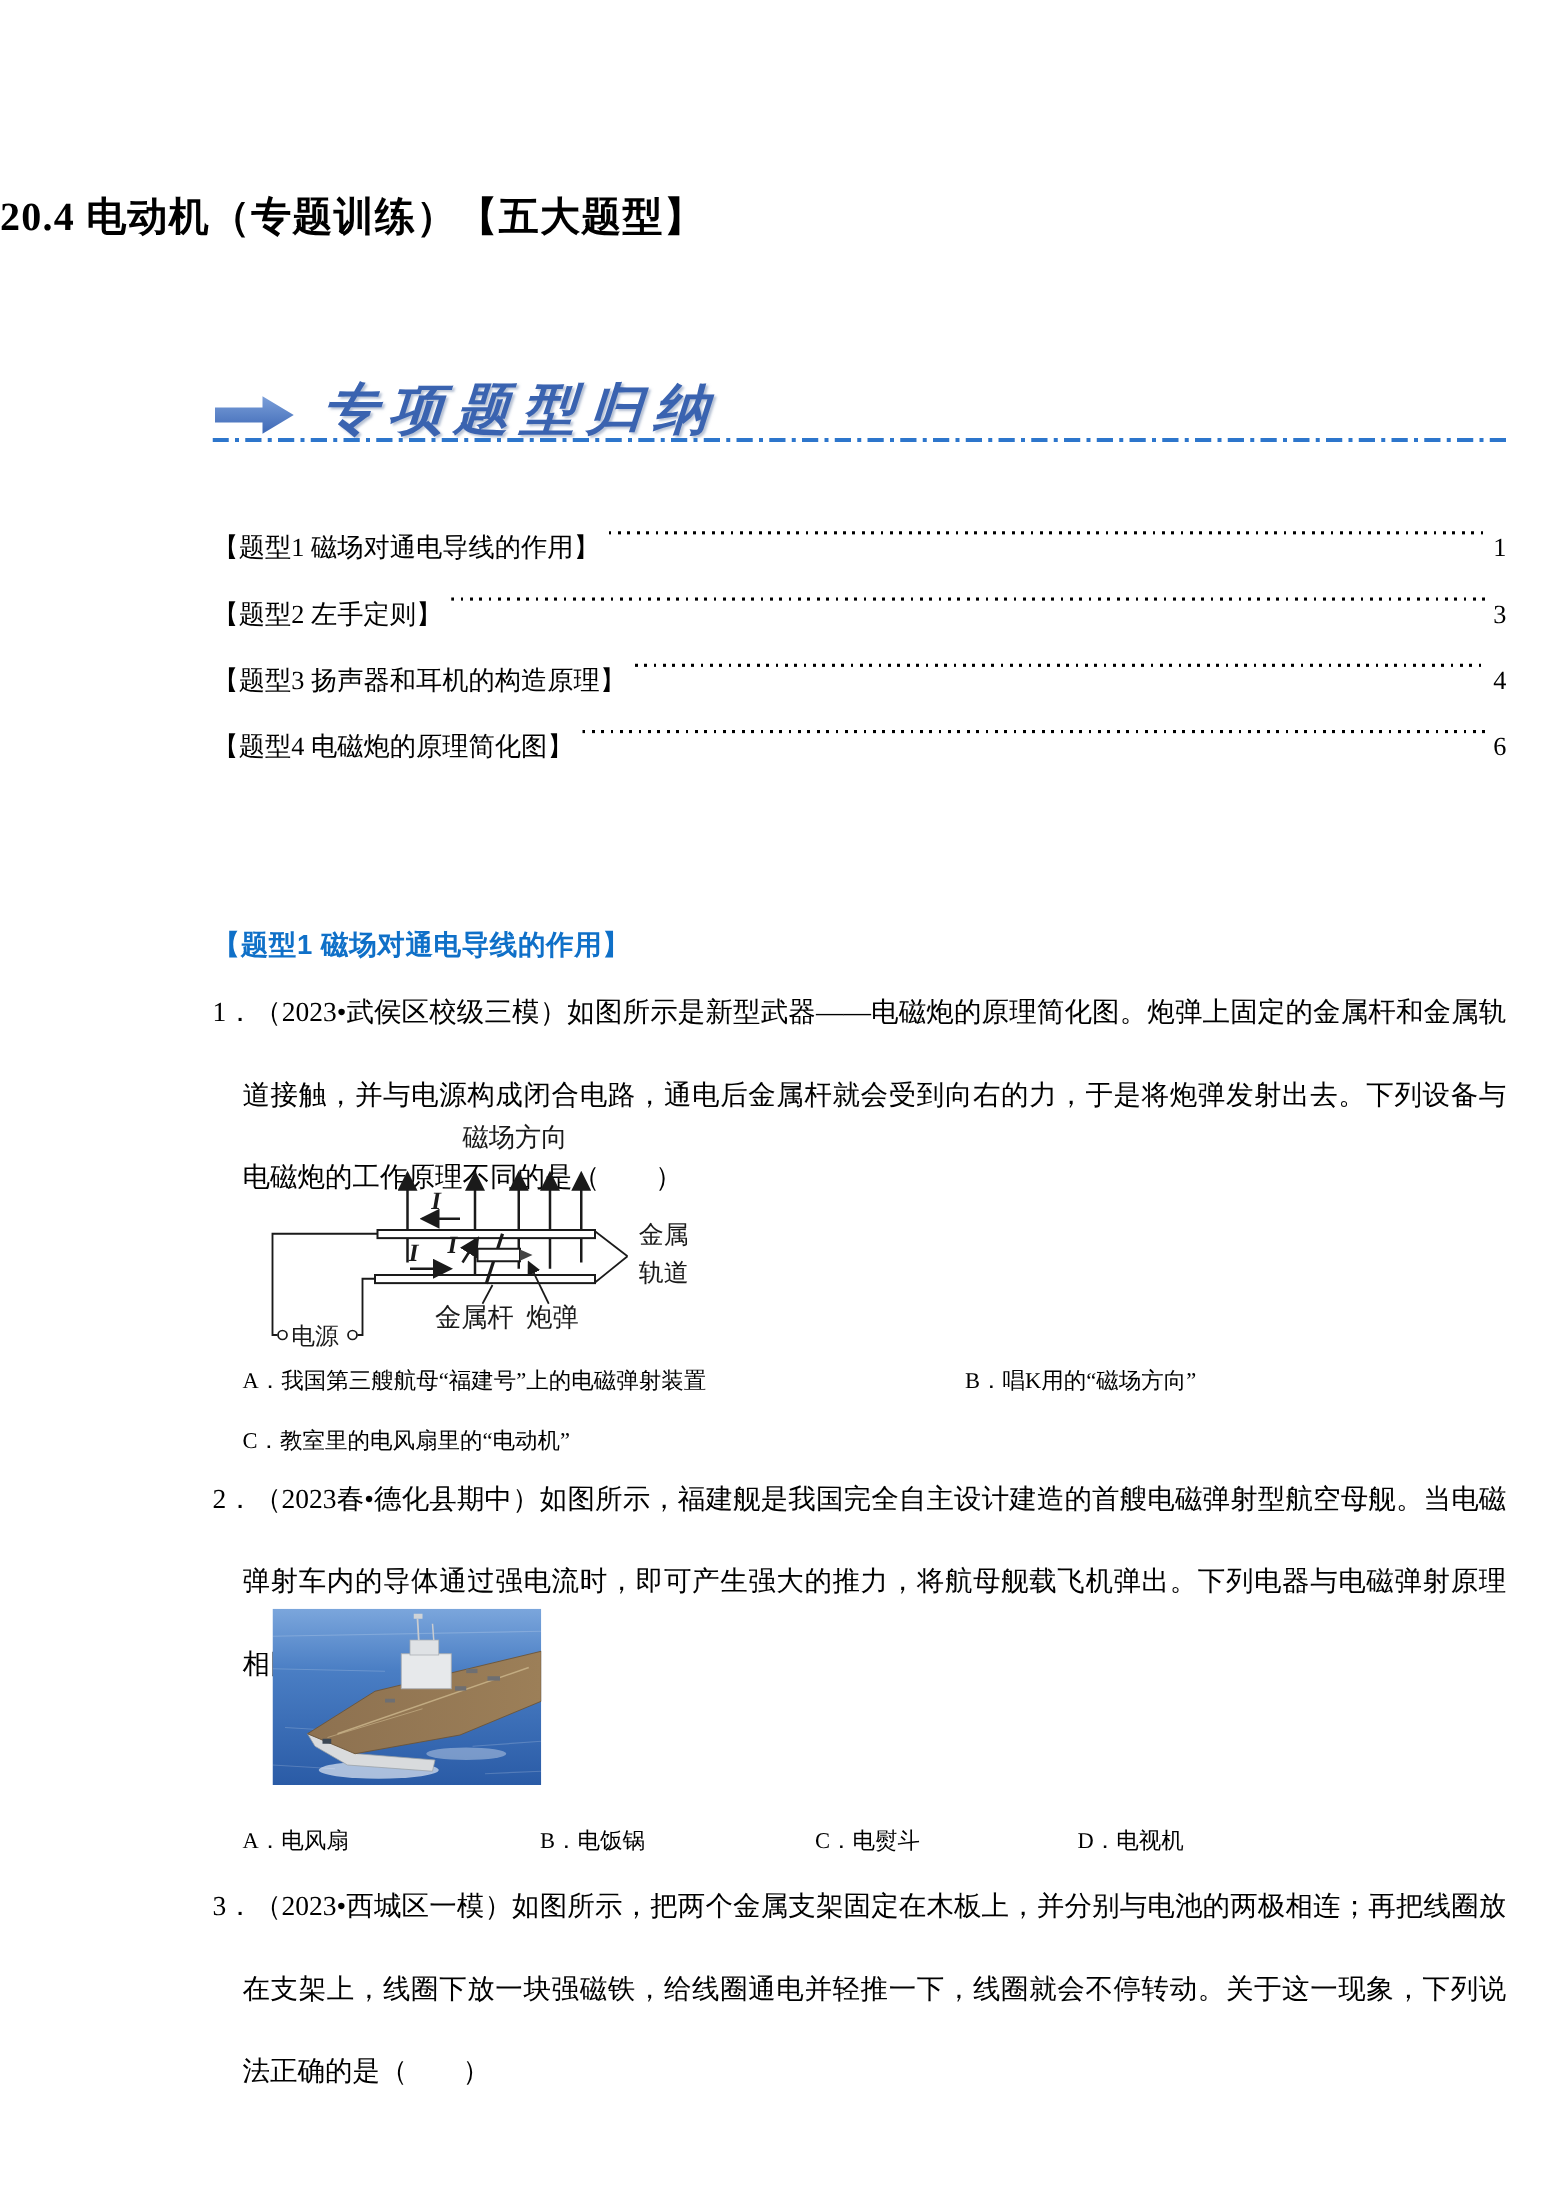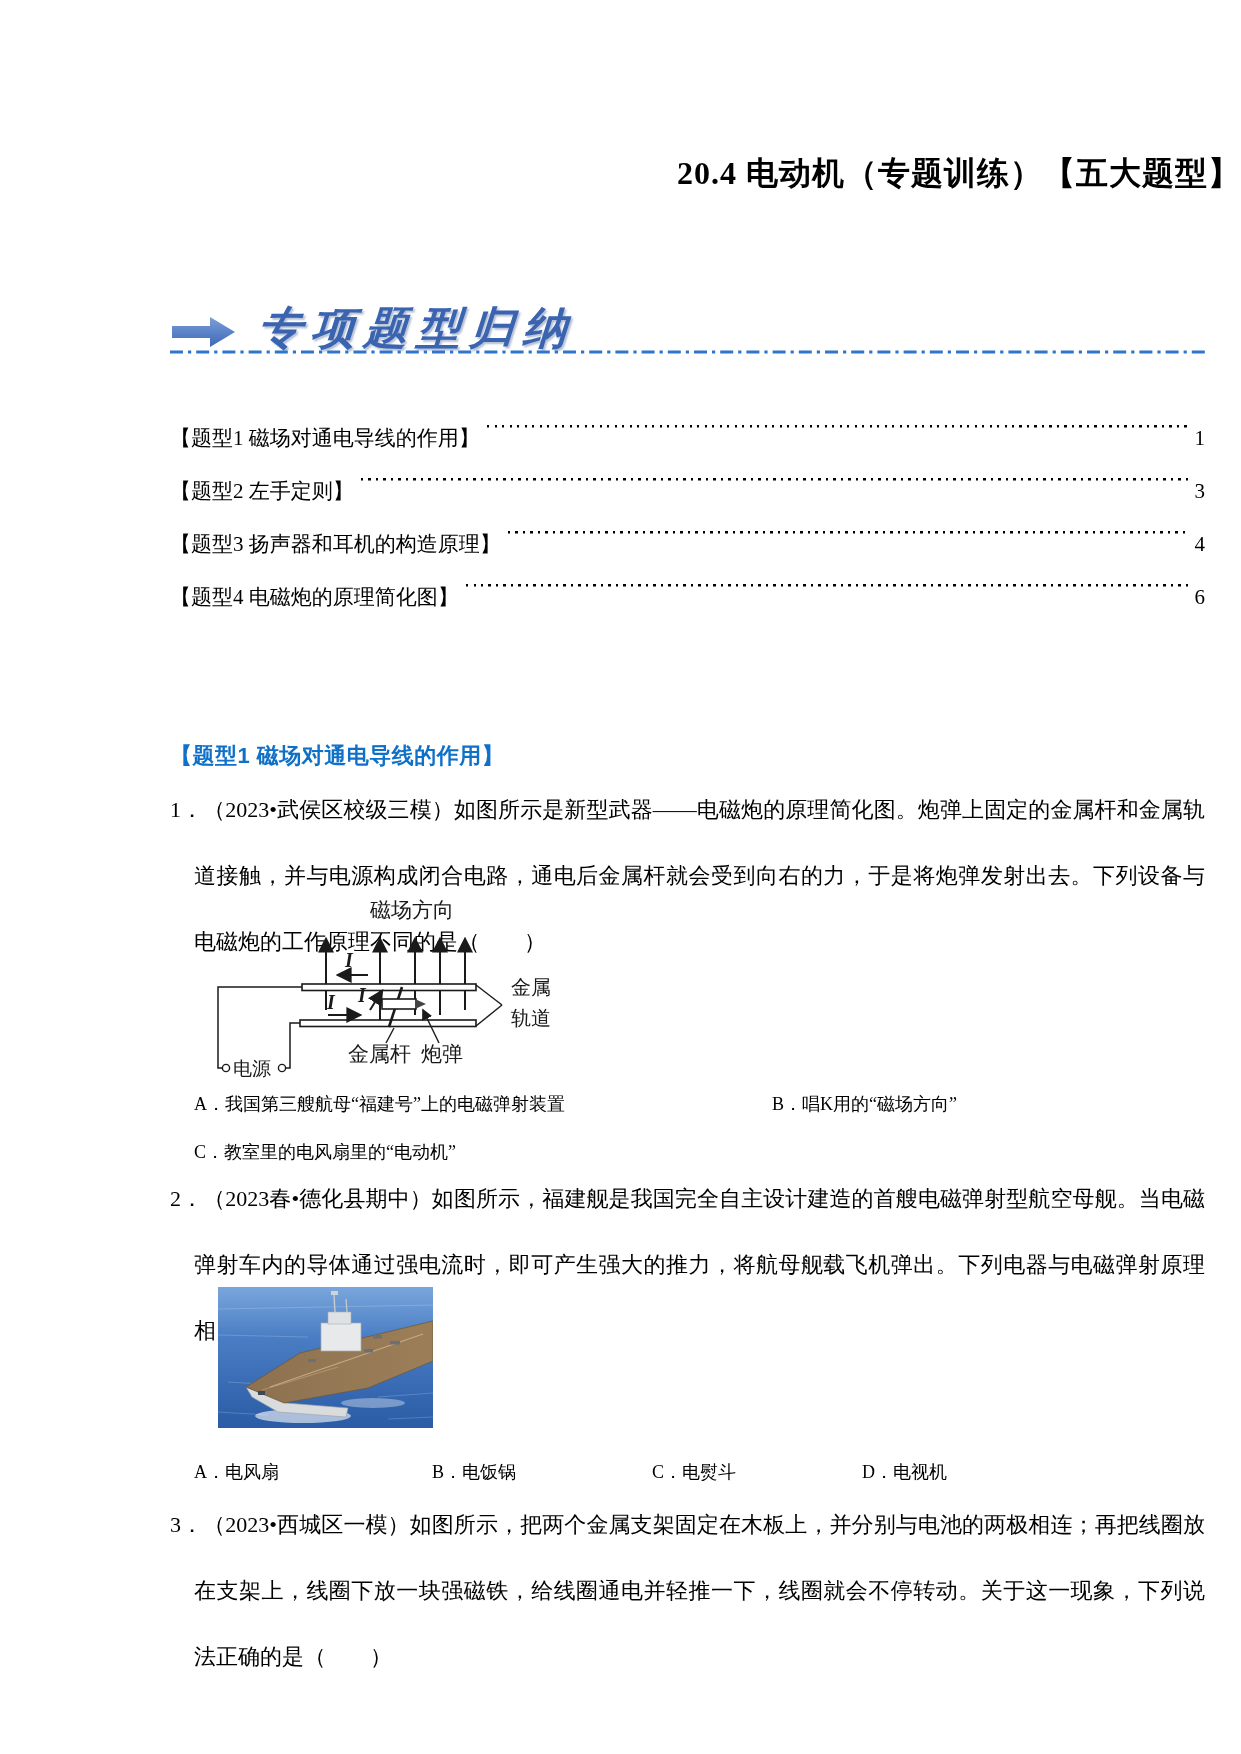--- a/index.html
+++ b/index.html
@@ -4,21 +4,21 @@
 <style>
   * { margin:0; padding:0; box-sizing:border-box; }
   html,body { background:#ffffff; }
   .page {
     position:relative; width:1241px; height:1754px; margin:0 auto;
     background:#ffffff; overflow:hidden;
     font-family:"Liberation Serif","DejaVu Serif",serif; color:#000;
   }
   .doc-title {
     position:absolute; top:152px; left:0; width:100%;
-    text-align:right; font-size:32px; font-weight:bold;
+    text-align:left; font-size:32px; font-weight:bold;
     font-family:"Liberation Serif","DejaVu Serif",serif;
     letter-spacing:1px;
   }
   
   .banner { position:absolute; top:296px; left:172px; height:54px; display:flex; align-items:flex-end; }
   .banner-arrow { width:64px; height:32px; margin-right:22px; margin-bottom:2px; }
   .banner-text {
     font-size:44px; font-weight:bold; font-style:italic;
     color:#3a63b0; letter-spacing:9px; line-height:1;
     transform:skewX(-4deg);

